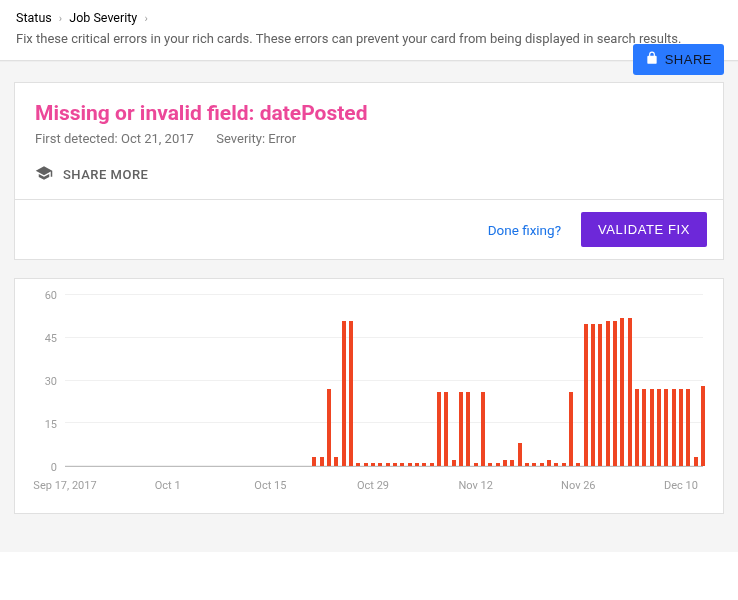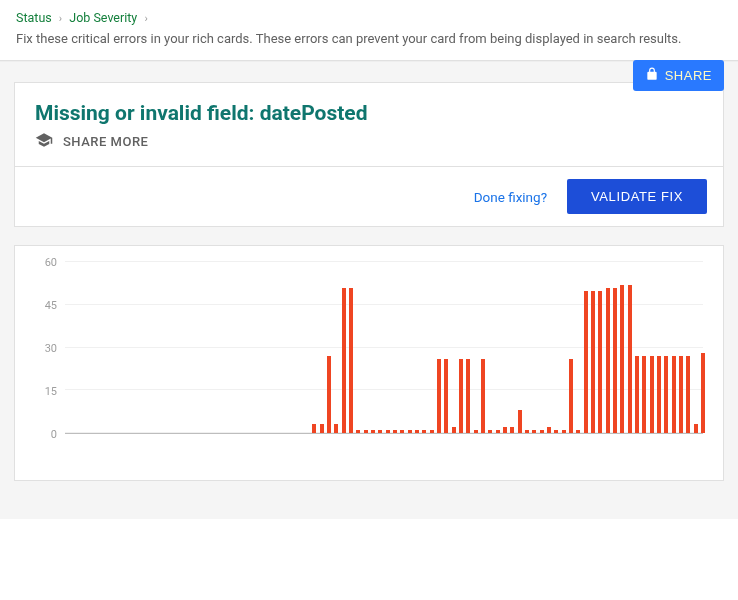--- a/index.html
+++ b/index.html
@@ -13,38 +13,38 @@
   .header-region {
     padding: 10px 16px 14px 16px;
     border-bottom: 1px solid #e0e0e0;
     position: relative;
   }
   .breadcrumb {
     font-size: 12.5px;
     color: #616161;
     margin-bottom: 6px;
   }
-  .breadcrumb .crumb { color: #15803d; }
+  .breadcrumb .crumb { color: #000000; }
   .breadcrumb .chev { margin: 0 4px; color: #9e9e9e; font-size: 11px; }
   .page-title {
     font-size: 20px;
     font-weight: 700;
     color: #212121;
     margin-bottom: 4px;
   }
   .page-subtitle {
     font-size: 13px;
     color: #616161;
   }
   .share-btn {
     position: absolute;
-    top: 60px;
+    top: 44px;
     right: 14px;
     background: #2979ff;
-    color: #fef9c3;
+    color: #0f172a;
     border: none;
     border-radius: 3px;
     padding: 7px 12px;
     font-size: 13px;
     font-weight: 500;
     letter-spacing: 0.5px;
     display: inline-flex;
     align-items: center;
     gap: 6px;
     cursor: pointer;
@@ -57,21 +57,21 @@
   }
   .card {
     background: #fff;
     border: 1px solid #e0e0e0;
     margin-bottom: 18px;
   }
   .card-pad { padding: 18px 20px 14px 20px; }
   .card-title {
     font-size: 21px;
     font-weight: 700;
-    color: #0f766e;
+    color: #ec4899;
     margin-bottom: 6px;
   }
   .card-meta {
     font-size: 13px;
     color: #757575;
     margin-bottom: 18px;
   }
   .card-meta .sep { display: inline-block; width: 16px; }
   .learn-more {
     display: inline-flex;
@@ -91,24 +91,24 @@
     justify-content: flex-end;
     align-items: center;
     gap: 20px;
   }
   .done-fixing {
     color: #1a73e8;
     font-size: 13.5px;
     cursor: pointer;
   }
   .validate-btn {
-    background: #1d4ed8;
+    background: #6d28d9;
     color: #fff;
     border: none;
-    padding: 10px 24px;
+    padding: 10px 17px;
     font-size: 13px;
     font-weight: 500;
     letter-spacing: 0.6px;
     cursor: pointer;
     border-radius: 2px;
   }
   .chart-card { padding: 16px 20px 18px 20px; }
   .chart-header {
     display: flex;
     align-items: center;
@@ -195,20 +195,25 @@
     </span>
     <span>SHARE</span>
   </button>
 </div>
 
 <div class="body-bg">
 
   <div class="card">
     <div class="card-pad">
       <h2 class="card-title">Missing or invalid field: datePosted</h2>
+      <div class="card-meta">
+        <span>First detected: Oct 21, 2017</span>
+        <span class="sep"></span>
+        <span>Severity: Error</span>
+      </div>
       <div class="learn-more">
         <span>
           <svg viewBox="0 0 24 24">
               <path d="M12 3 1 9l11 6 9-4.91V17h2V9L12 3zM5 13.18v4L12 21l7-3.82v-4L12 17 5 13.18z"></path>
             </svg>
         </span>
         <span>SHARE MORE</span>
       </div>
     </div>
     <div class="card-footer">
@@ -280,16 +285,25 @@
           <div class="bar" title="2017-12-05: 27" style="left: calc(90.8046% - 2px); height: 45%; background: rgb(239, 69, 34);"></div>
           <div class="bar" title="2017-12-06: 27" style="left: calc(91.954% - 2px); height: 45%; background: rgb(239, 69, 34);"></div>
           <div class="bar" title="2017-12-07: 27" style="left: calc(93.1034% - 2px); height: 45%; background: rgb(239, 69, 34);"></div>
           <div class="bar" title="2017-12-08: 27" style="left: calc(94.2529% - 2px); height: 45%; background: rgb(239, 69, 34);"></div>
           <div class="bar" title="2017-12-09: 27" style="left: calc(95.4023% - 2px); height: 45%; background: rgb(239, 69, 34);"></div>
           <div class="bar" title="2017-12-10: 27" style="left: calc(96.5517% - 2px); height: 45%; background: rgb(239, 69, 34);"></div>
           <div class="bar" title="2017-12-11: 27" style="left: calc(97.7011% - 2px); height: 45%; background: rgb(239, 69, 34);"></div>
           <div class="bar" title="2017-12-12: 3" style="left: calc(98.8506% - 2px); height: 5%; background: rgb(239, 69, 34);"></div>
           <div class="bar" title="2017-12-13: 28" style="left: calc(100% - 2px); height: 46.6667%; background: rgb(239, 69, 34);"></div>
         </div>
+      <div class="x-axis" id="x-axis">
+          <div class="x-tick" style="left: 0%;">Sep 17, 2017</div>
+          <div class="x-tick" style="left: 16.092%;">Oct 1</div>
+          <div class="x-tick" style="left: 32.1839%;">Oct 15</div>
+          <div class="x-tick" style="left: 48.2759%;">Oct 29</div>
+          <div class="x-tick" style="left: 64.3678%;">Nov 12</div>
+          <div class="x-tick" style="left: 80.4598%;">Nov 26</div>
+          <div class="x-tick" style="left: 96.5517%;">Dec 10</div>
+        </div>
     </div>
   </div>
 
 </div>
 
 </body></html>

